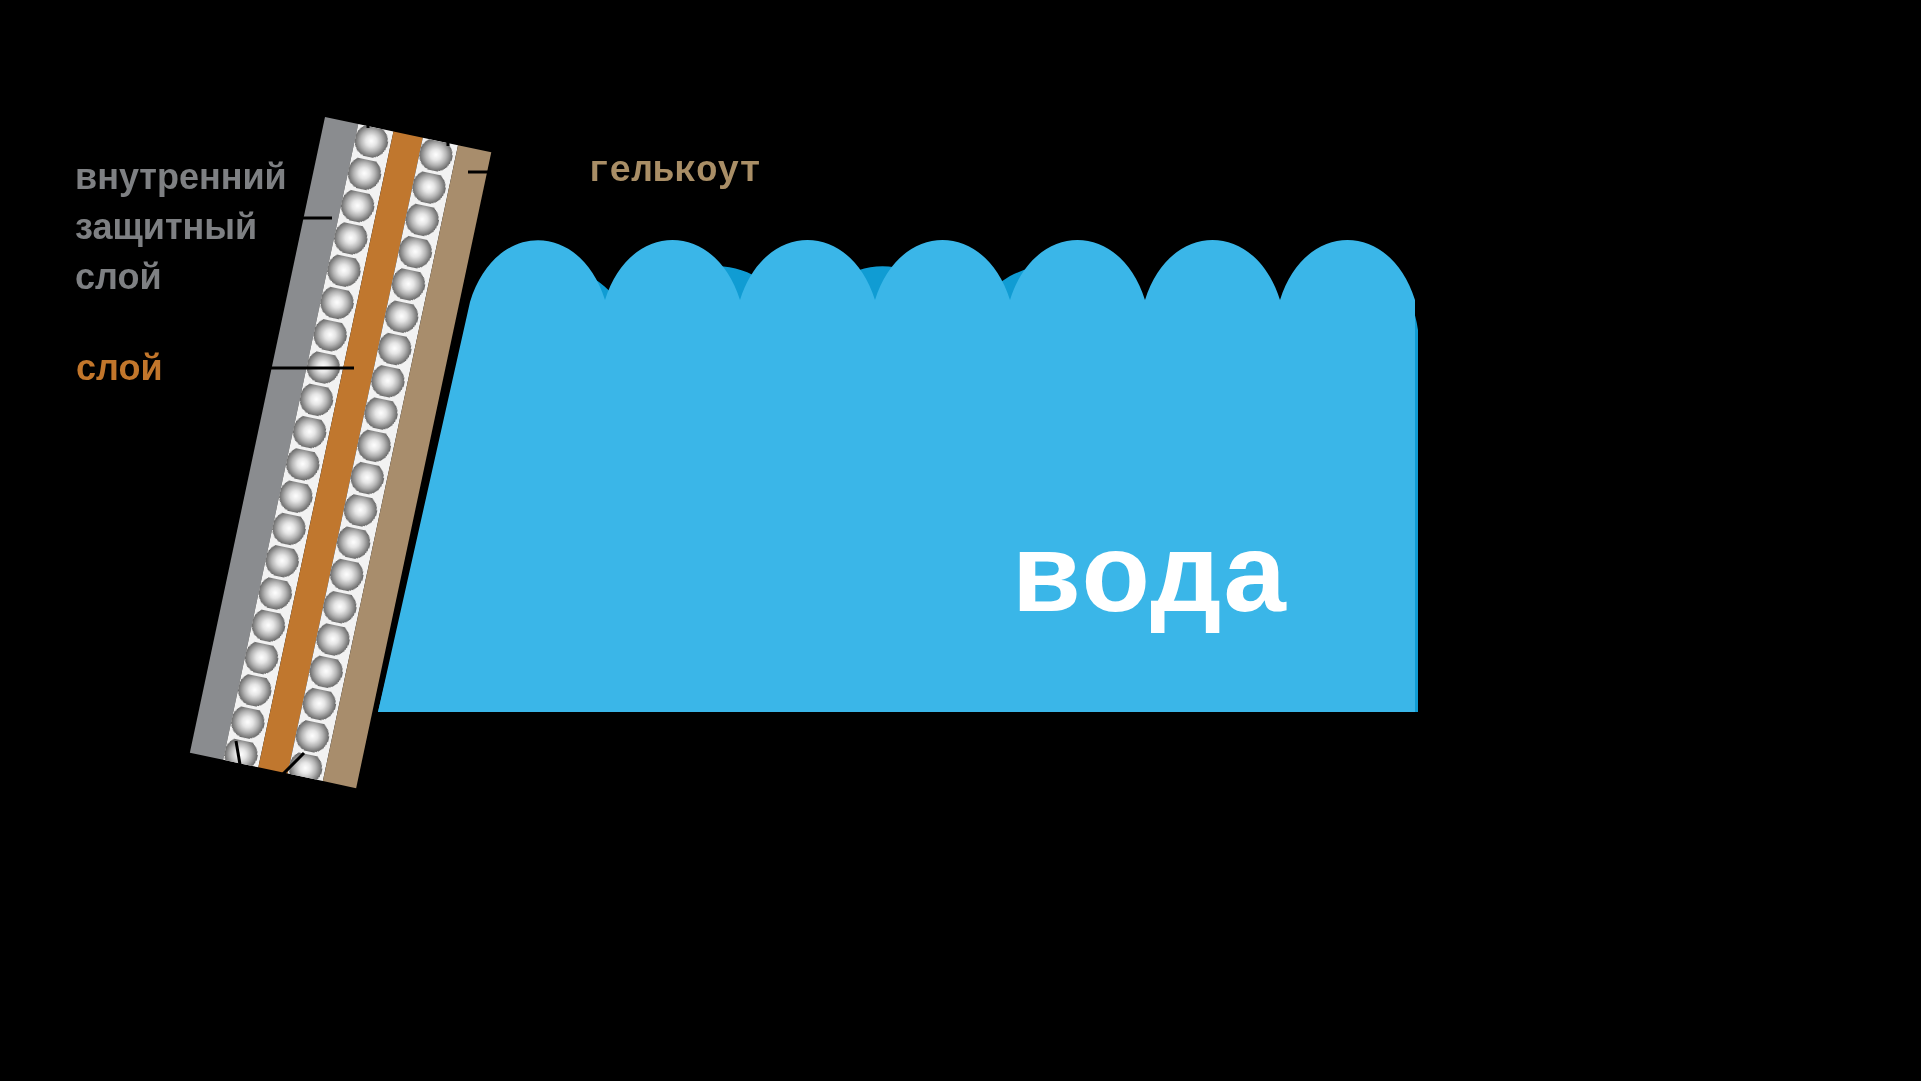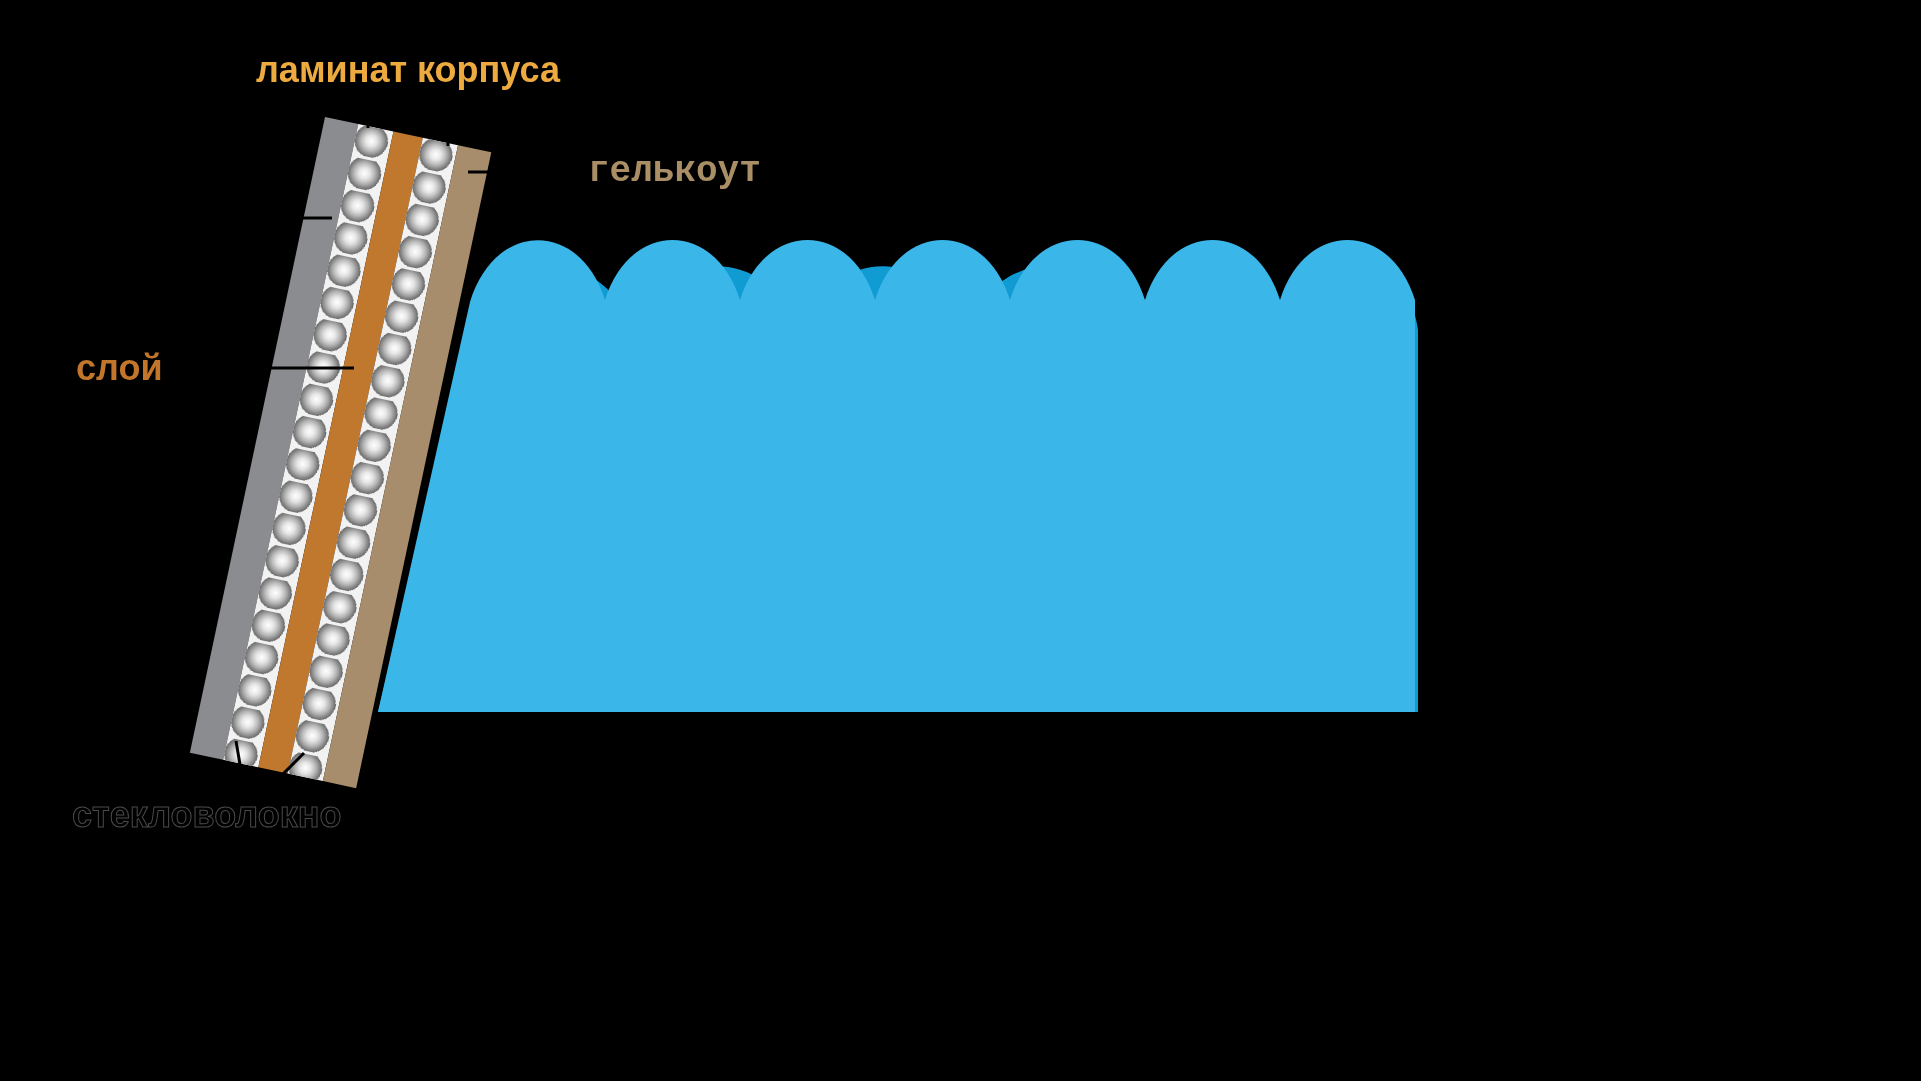--- a/index.html
+++ b/index.html
@@ -76,20 +76,21 @@
          C 495 220, 580 220, 605 300
          C 630 220, 715 220, 740 300
          C 765 220, 850 220, 875 300
          C 900 220, 985 220, 1010 300
          C 1035 220, 1120 220, 1145 300
          C 1170 220, 1255 220, 1280 300
          C 1305 220, 1390 220, 1415 300
          L 1415 712 L 378 712 Z"></path>
   </svg>
 
+  <div class="abs water-label">вода</div>
 
   <div class="abs panel">
     <div class="layer layer-gray"></div>
     <div class="layer layer-balls"></div>
     <div class="layer layer-orange"></div>
     <div class="layer layer-balls"></div>
     <div class="layer layer-tan"></div>
   </div>
 
   <svg class="abs lines-svg" width="1921" height="1081" viewBox="0 0 1921 1081">
@@ -101,22 +102,25 @@
 
       <path d="M 296 218 L 332 218"></path>
 
       <path d="M 188 368 L 354 368"></path>
 
       <path d="M 246 800 L 236 741"></path>
       <path d="M 257 800 L 304 753"></path>
     </g>
   </svg>
 
-  <div class="abs label label-laminate">ламинат корпуса</div>
 
+  <div class="abs label label-inner">
+    <div>внутренний</div>
+    <div>защитный</div>
+    <div>слой</div>
+  </div>
 
   <div class="abs label label-gelcoat">гелькоут</div>
 
   <div class="abs label label-resin">слой</div>
 
-  <div class="abs label label-fiberglass">стекловолокно</div>
 
 </div>
 
 </body></html>

